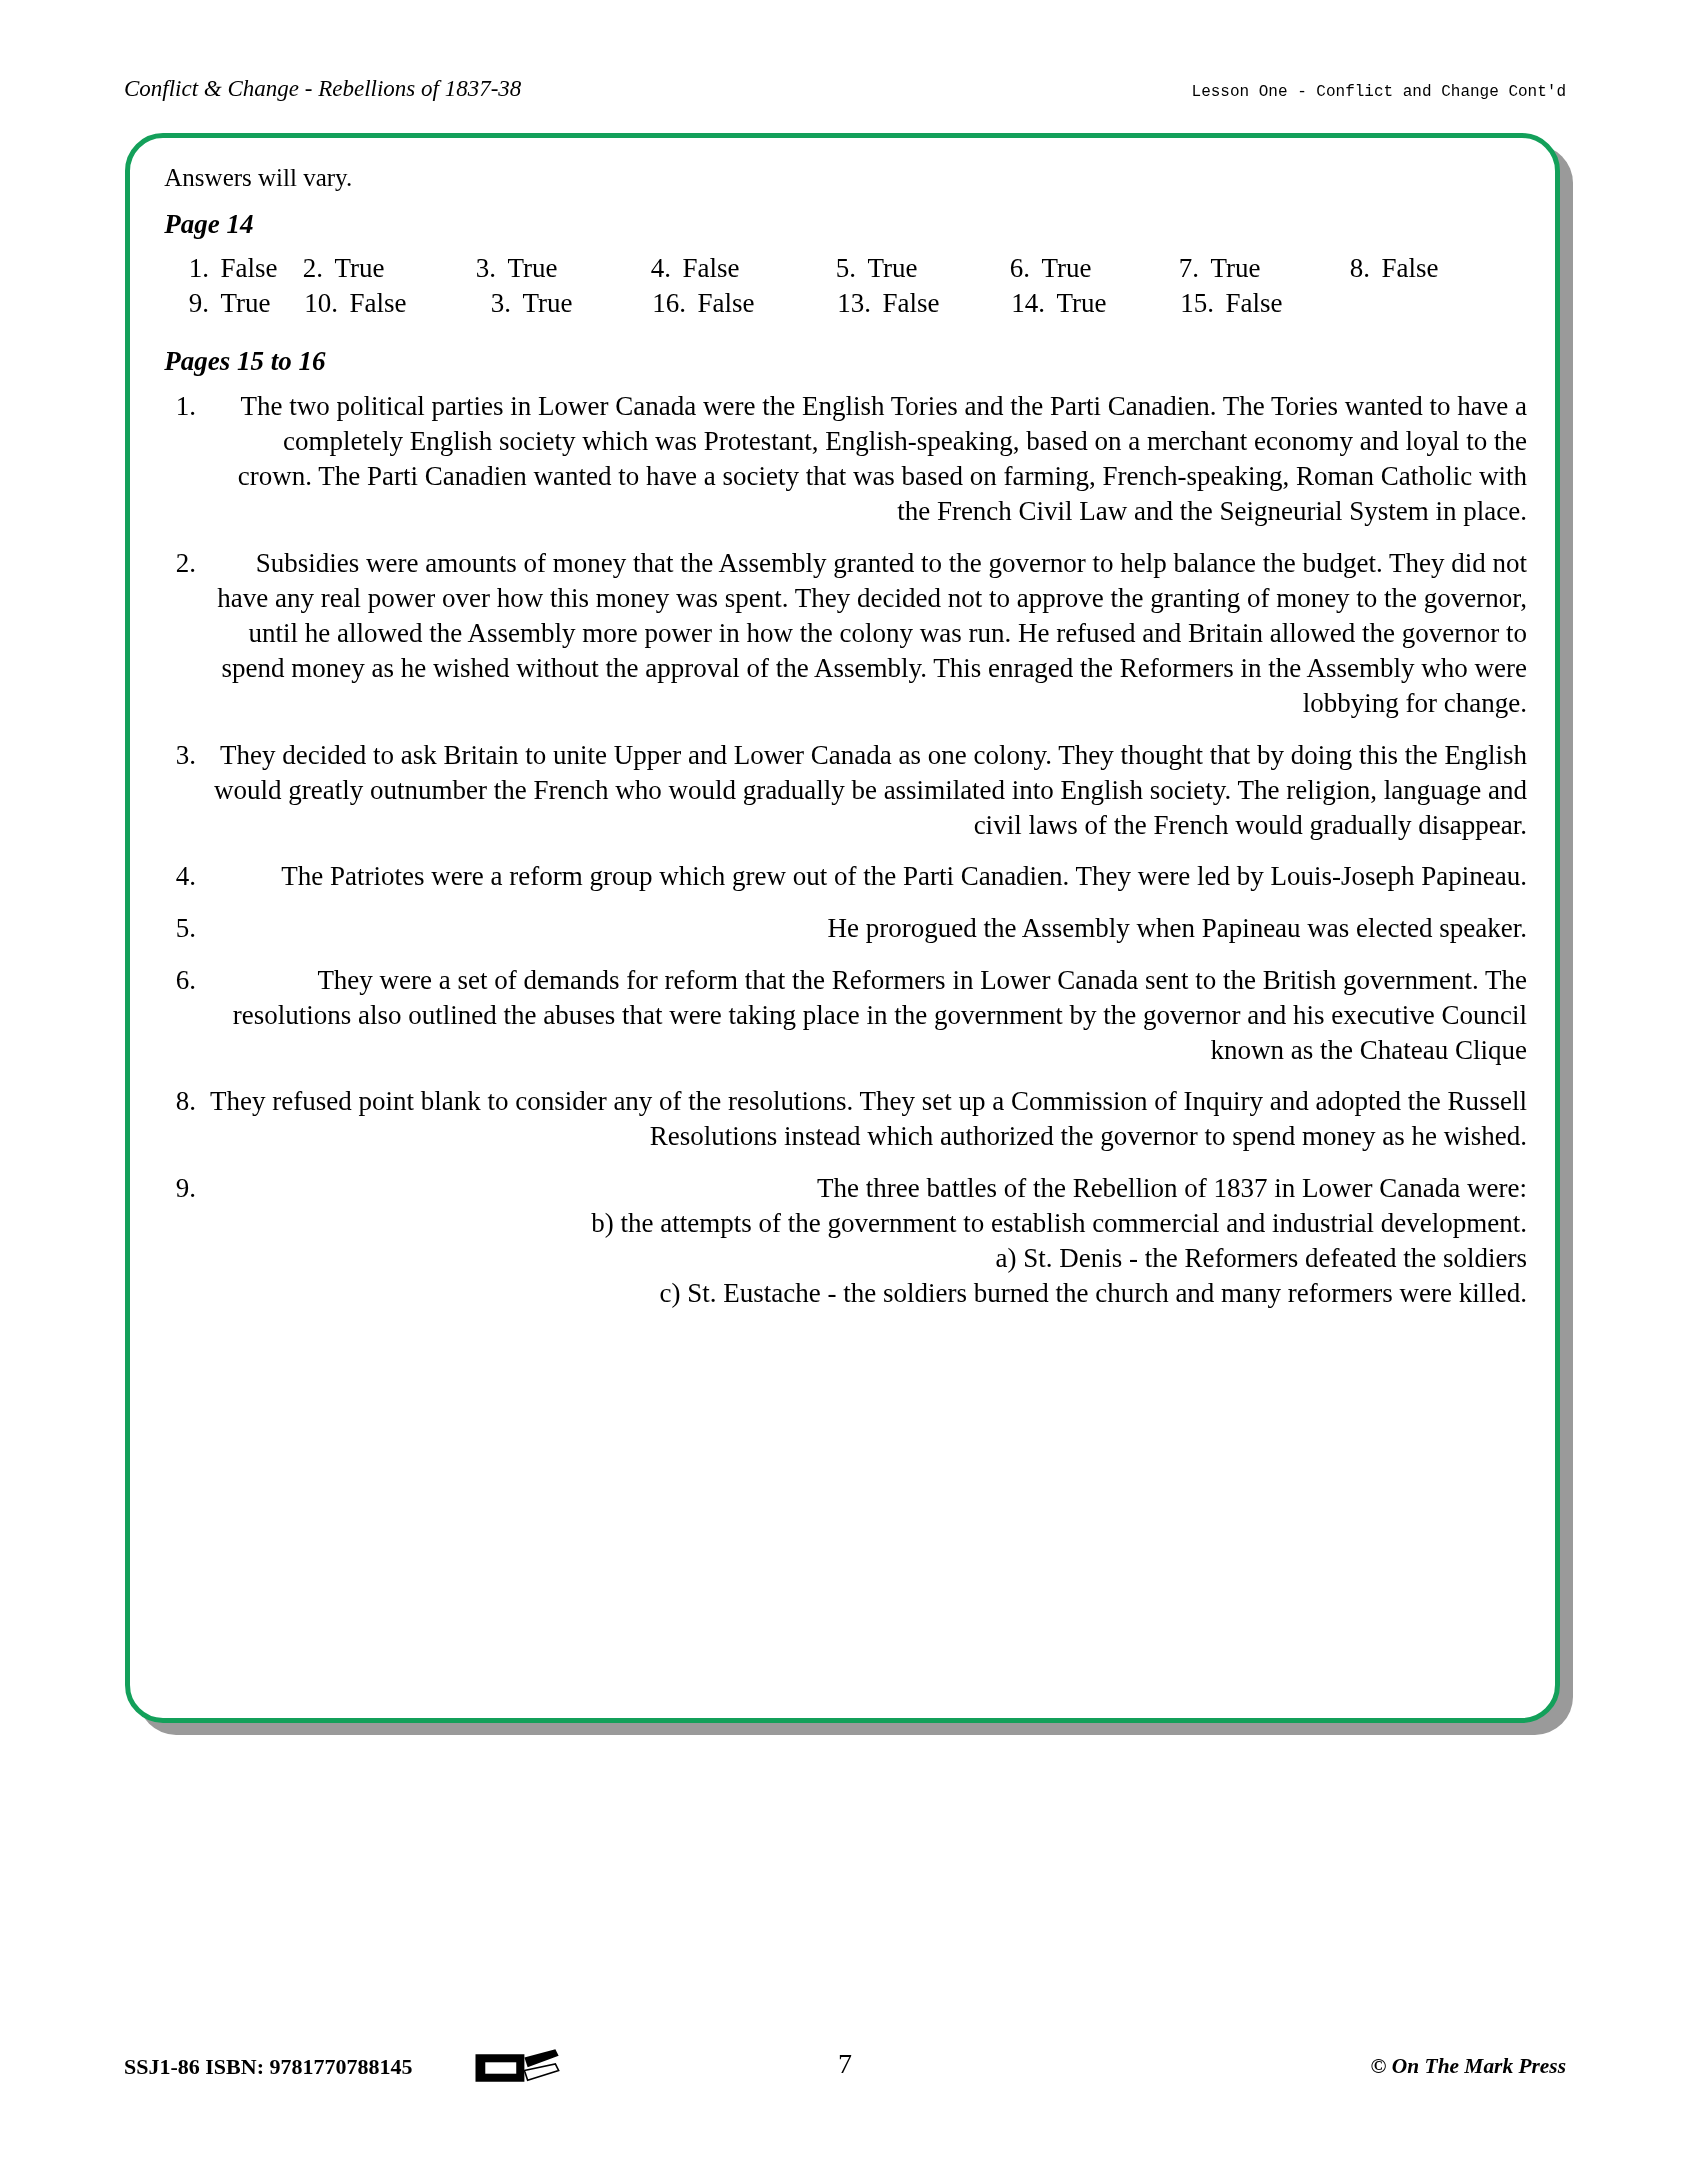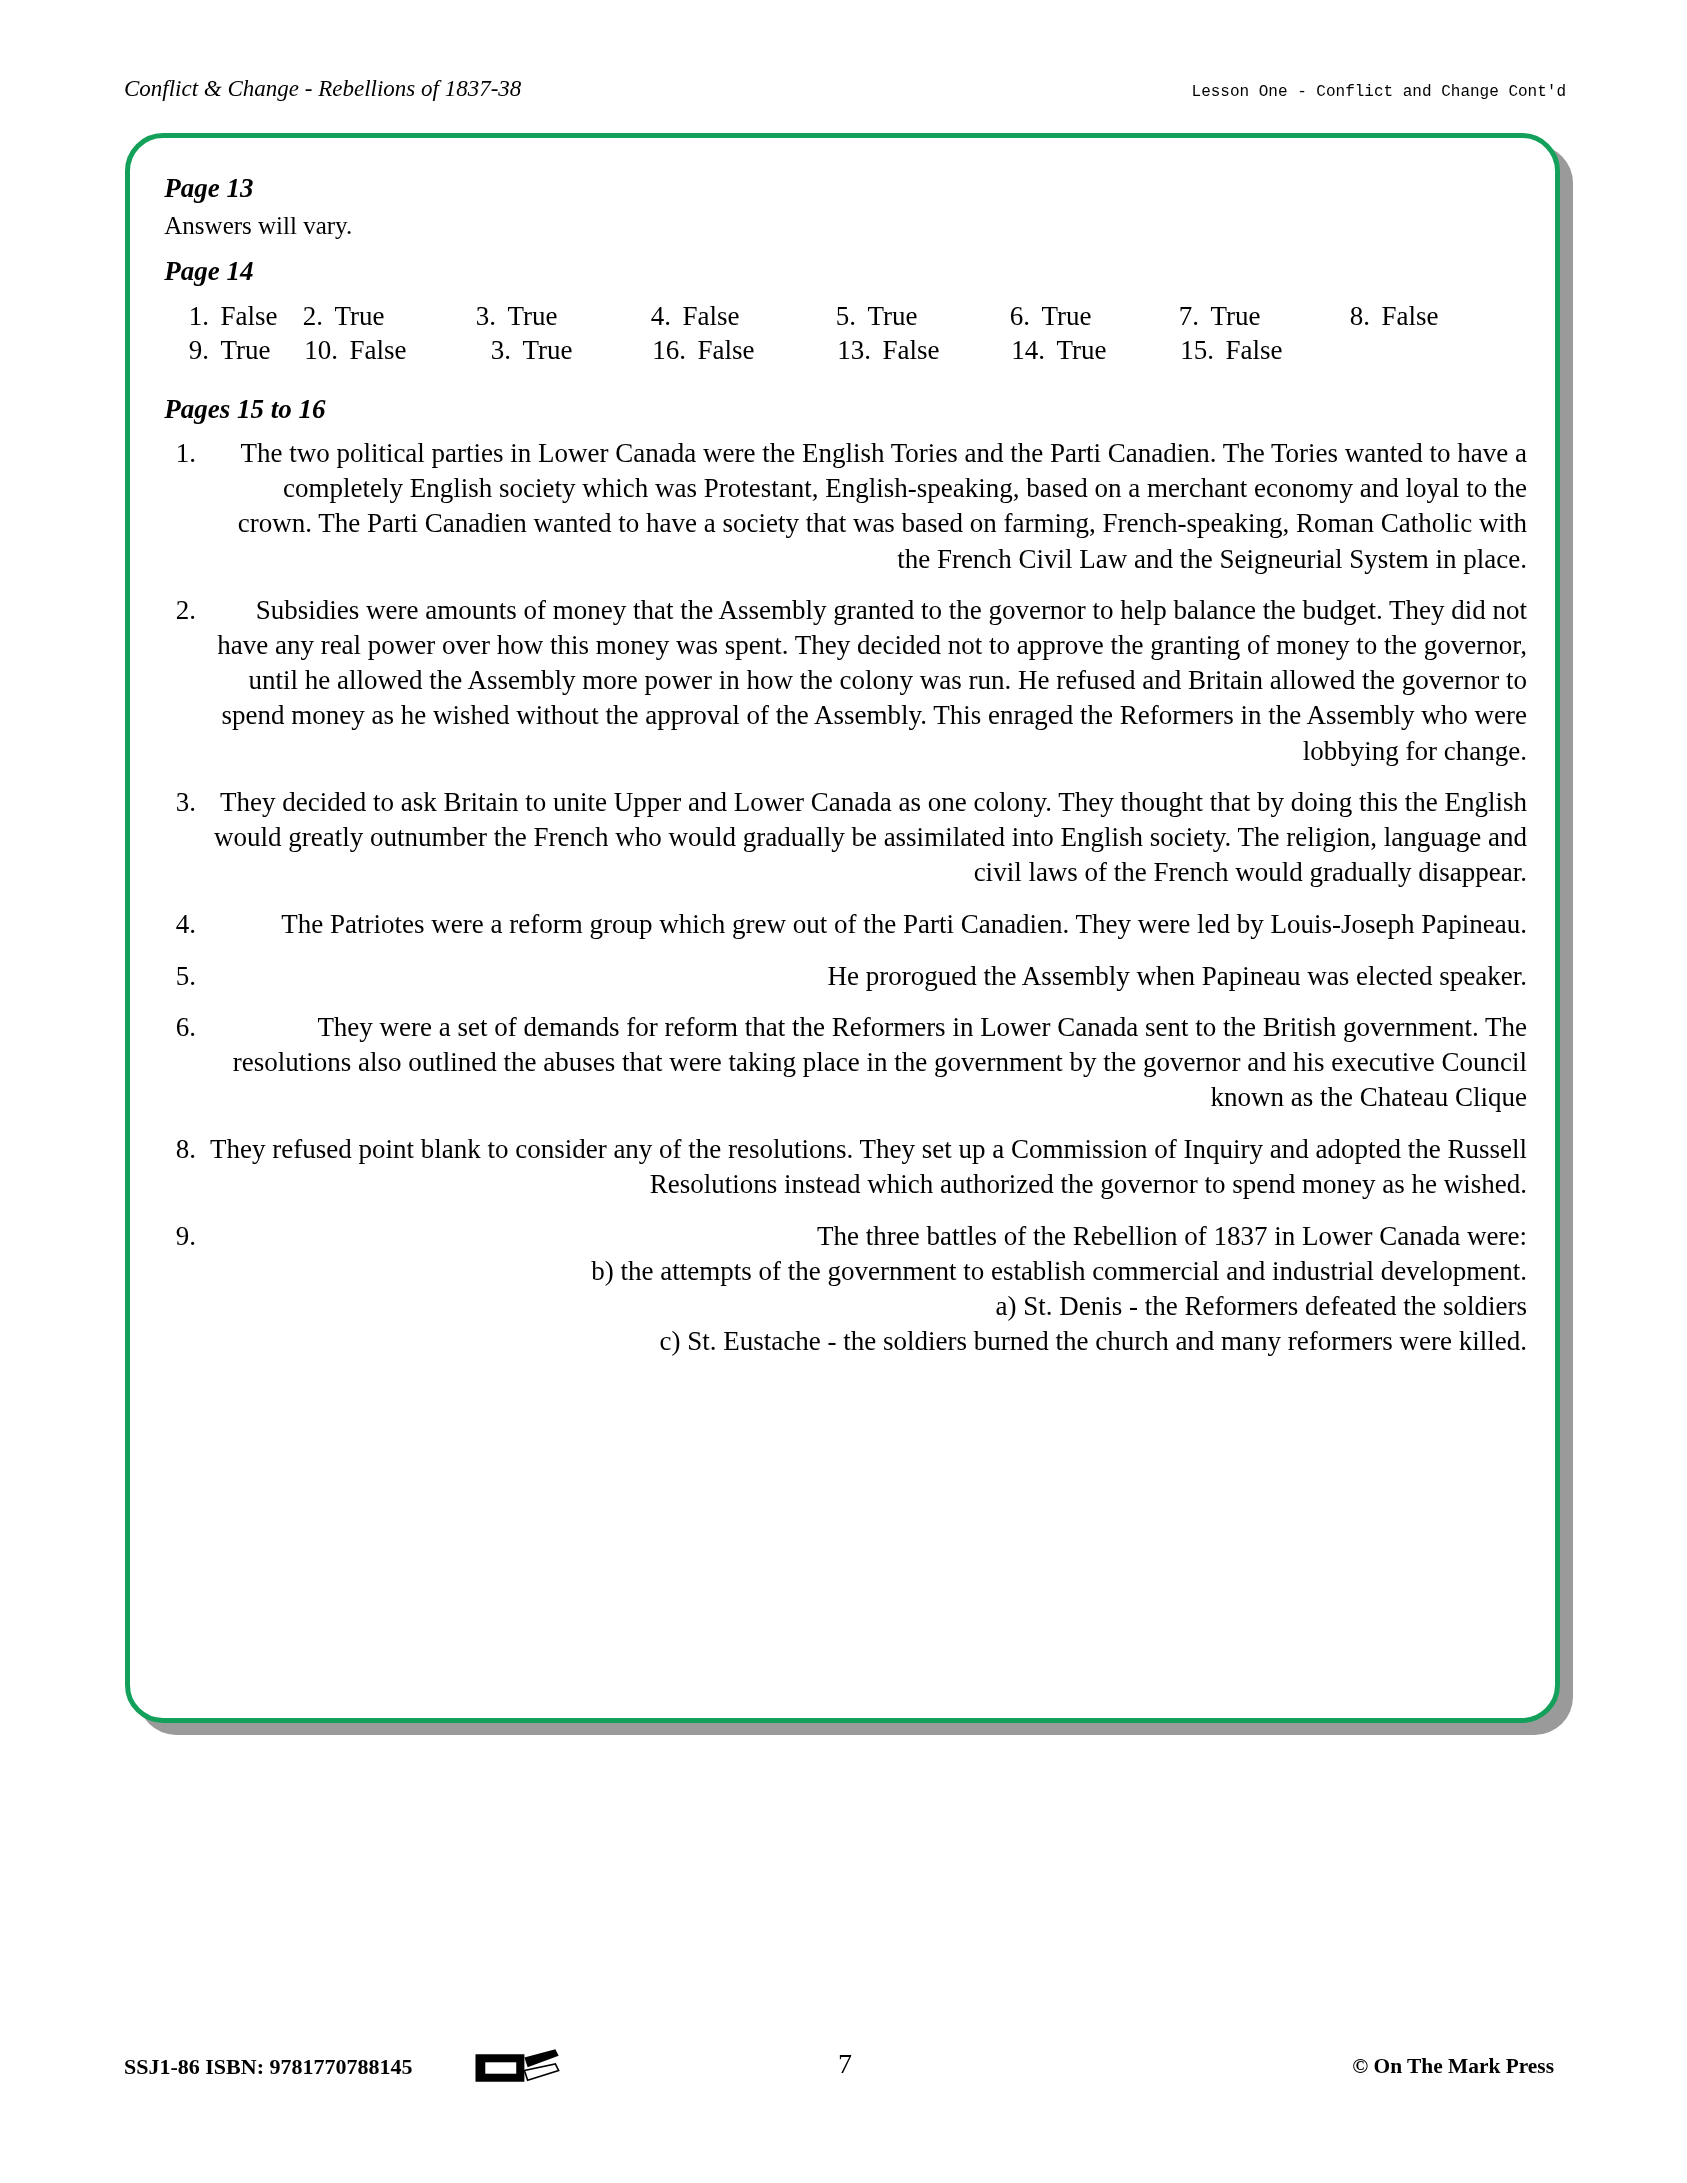--- a/index.html
+++ b/index.html
@@ -153,41 +153,41 @@
   .footer .f-page {
     position: absolute;
     left: 0;
     right: 0;
     top: 1.6px;
     text-align: center;
     font-size: 28px;
   }
   .footer .f-right {
     position: absolute;
-    right: 12px;
+    right: 0;
     top: 8.2px;
     font-weight: bold;
     font-size: 21.4px;
+    font-style: italic;
   }
 </style>
 </head>
 <body>
 
 <div class="page">
 
   <div class="header">
     <div class="left">Conflict &amp; Change - Rebellions of 1837-38</div>
     <div class="right">Lesson One - Conflict and Change Cont'd</div>
   </div>
 
   <div class="box-shadow"></div>
   <div class="box">
     <div class="box-inner">
 
-      <div class="sect-title">Page 13</div>
       <div class="plain-line">Answers will vary.</div>
 
       <div class="sect-title">Page 14</div>
 
       <div class="tf-grid">
         <div class="tf-row">
           <div class="tf-cell" style="width:114px">
             <span class="tf-num" style="width:28px">1.</span>
             <span class="tf-val">False</span>
           </div>

